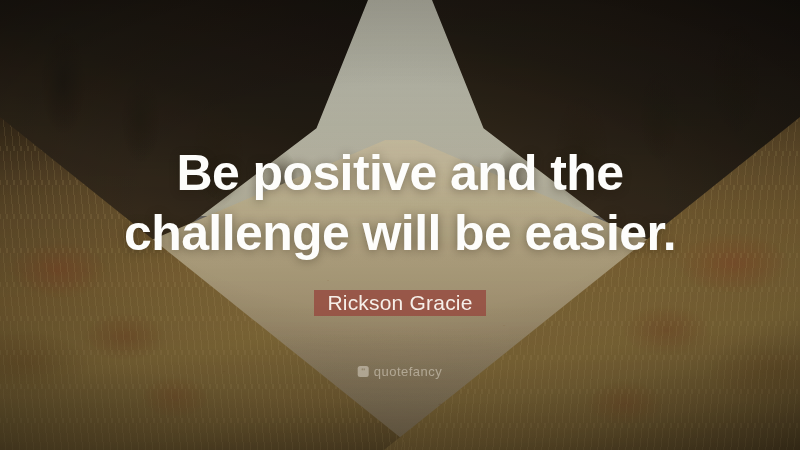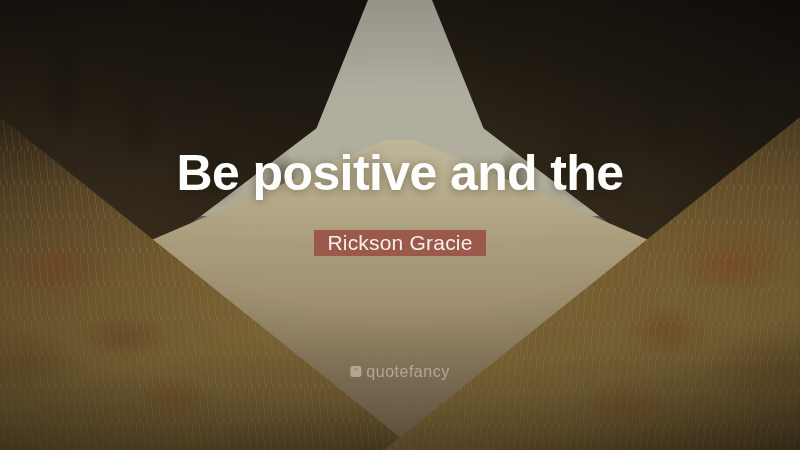--- a/index.html
+++ b/index.html
@@ -287,21 +287,21 @@
     display: flex;
     align-items: center;
     justify-content: center;
     color: #a79b82;
     font-size: 9px;
     font-weight: bold;
     line-height: 1;
   }
   .wm-text {
     color: #f2ece0;
-    font-size: 16px;
+    font-size: 13px;
     letter-spacing: .5px;
     line-height: 11px;
   }
 </style>
 </head>
 <body>
 
 <div id="stage">
 
   <div class="photo">
@@ -324,20 +324,21 @@
 
     <div class="road-grit"></div>
 
     <div class="warm-wash"></div>
     <div class="scrim"></div>
     <div class="vignette"></div>
   </div>
 
   <div class="overlay">
     <p class="quote quote-line-1">Be positive and the</p>
+    <p class="quote quote-line-2">challenge will be easier.</p>
 
     <div class="author-badge">Rickson Gracie</div>
   </div>
 
   <div class="watermark">
     <span class="wm-logo">“</span>
     <span class="wm-text">quotefancy</span>
   </div>
 
 </div>

